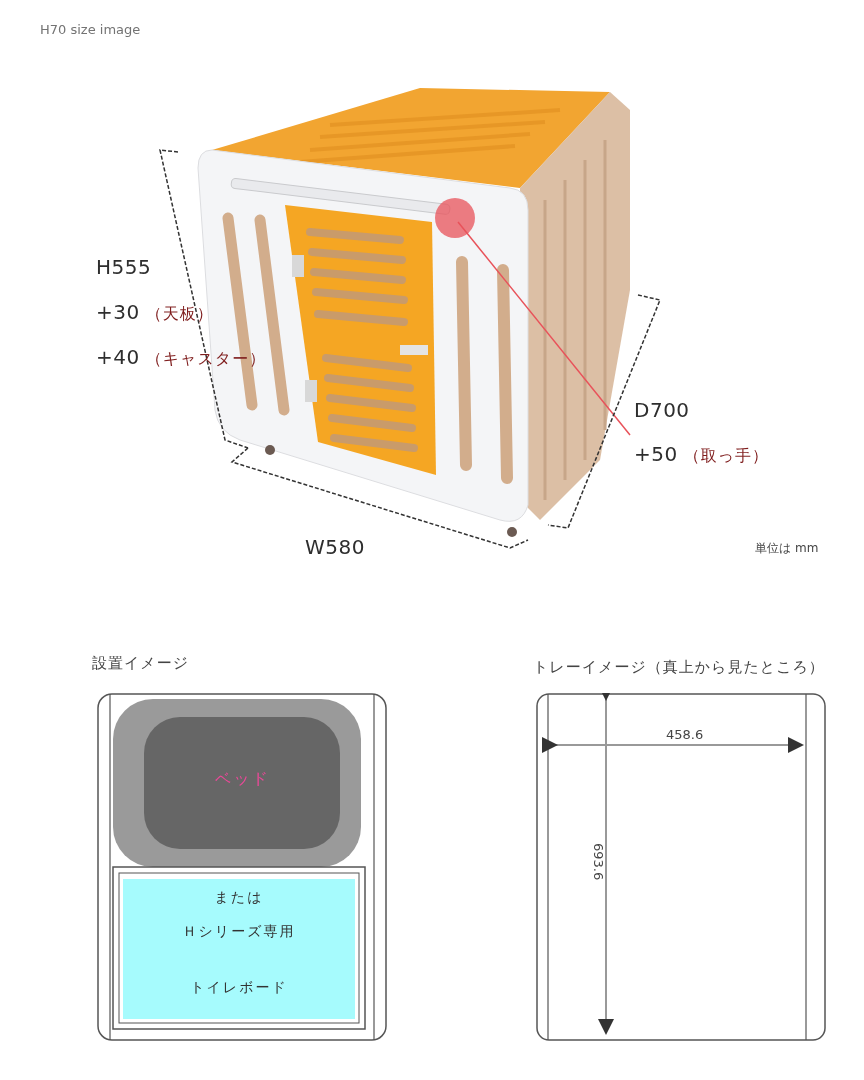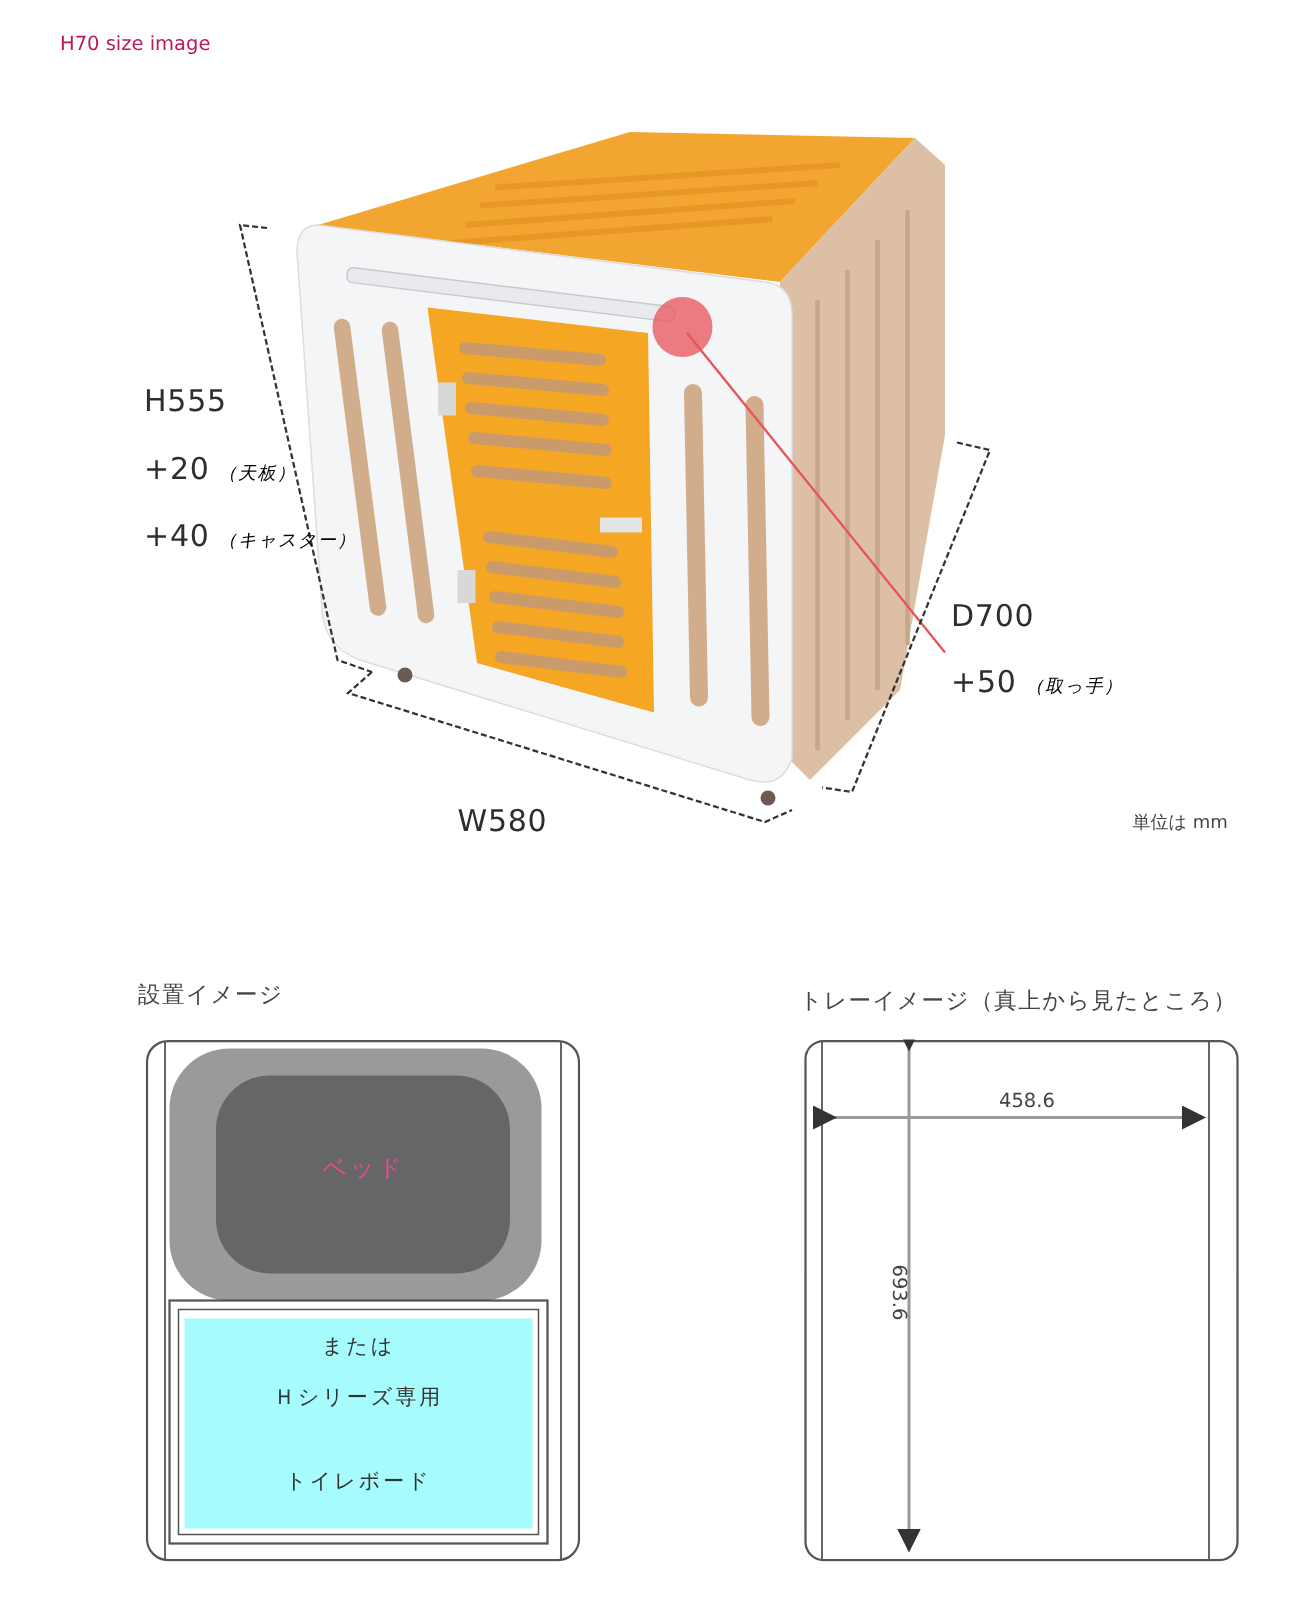--- a/index.html
+++ b/index.html
@@ -1,21 +1,21 @@
 <!DOCTYPE html>
 <html><head>
 <meta charset="utf-8">
 <style>
   html, body { margin: 0; padding: 0; background: #ffffff; }
   body { width: 864px; height: 1080px; position: relative; overflow: hidden;
          font-family: "DejaVu Sans", sans-serif; color: #3a3a3a; }
   .abs { position: absolute; }
-  .caption-top { left: 40px; top: 22px; font-size: 13px; color: #be185d; }
+  .caption-top { left: 40px; top: 22px; font-size: 13px; color: #737373; }
   .dim-label { font-size: 20px; color: #2e2e2e; letter-spacing: 0.5px; }
-  .dim-label .note { font-size: 12px; color: #000000; margin-left: 6px; letter-spacing: 1px; font-style: italic; }
+  .dim-label .note { font-size: 16px; color: #7f1d1d; margin-left: 6px; letter-spacing: 1px; }
   .unit-note { font-size: 12px; color: #444; }
   .section-title { font-size: 15px; color: #444; letter-spacing: 1px; }
   svg { position: absolute; left: 0; top: 0; }
   .bed-label { font-size: 16px; color: #ec4899; letter-spacing: 2px; }
   .sheet-text { font-size: 14px; color: #333; text-align: center; letter-spacing: 2px; }
   .tray-dim { font-size: 13px; color: #444; }
 </style>
 </head>
 <body>
 
@@ -75,21 +75,21 @@
 
   <g stroke="#333" stroke-width="1.5" stroke-dasharray="4,2" fill="none">
     <polyline points="178,152 160,150 225,440 248,448"></polyline>
     <polyline points="248,448 232,462 510,548 528,540"></polyline>
     <polyline points="638,295 660,300 568,528 548,525"></polyline>
   </g>
 </svg>
 
 <div class="abs dim-label" style="left:96px; top:255px;">H555</div>
 <div class="abs dim-label" style="left:96px; top:300px;">
-  <span>+20</span><span class="note">（天板）</span>
+  <span>+30</span><span class="note">（天板）</span>
 </div>
 <div class="abs dim-label" style="left:96px; top:345px;">
   <span>+40</span><span class="note">（キャスター）</span>
 </div>
 
 <div class="abs dim-label" style="left:634px; top:398px;">D700</div>
 <div class="abs dim-label" style="left:634px; top:442px;">
   <span>+50</span><span class="note">（取っ手）</span>
 </div>
 

